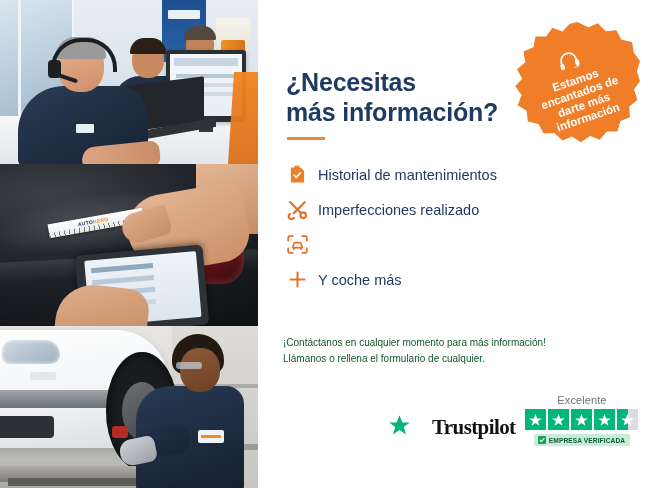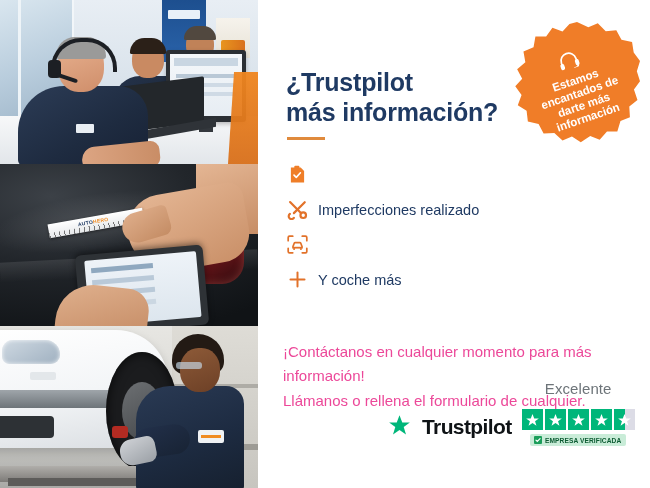--- a/index.html
+++ b/index.html
@@ -459,42 +459,42 @@
     font-size: 14.5px;
     margin-left: 6px;
     white-space: nowrap;
   }
 
   
   .para {
     position: absolute;
     left: 25px; top: 325px;
     width: 360px;
-    color: #ec4899;
-    font-size: 15px;
+    color: #14532d;
+    font-size: 10px;
     line-height: 1.62;
   }
 
   
   .tp {
     position: absolute;
     left: 130px; bottom: 42px;
     width: 250px;
     display: flex;
     align-items: flex-end;
     gap: 10px;
   }
-  .tp-logo { display:flex; align-items:center; gap:11px; padding-bottom: 6px;}
+  .tp-logo { display:flex; align-items:center; gap:21px; padding-bottom: 6px; font-family: Liberation Serif, serif;}
   .tp-word {
     font-size: 21px; font-weight: bold; color:#0f1316;
     letter-spacing:-0.6px;
   }
   .tp-right { display:flex; flex-direction:column; align-items:center; }
   .tp-excelente {
-    font-size: 15px; color:#6d7479; margin-bottom:12px;
+    font-size: 11px; color:#6d7479; margin-bottom:3px;
     letter-spacing:.1px;
   }
   .tp-stars { display:flex; gap:2px; }
   .tp-star {
     width: 21px; height: 21px;
     background: #00b67a;
     display:flex; align-items:center; justify-content:center;
     position: relative;
   }
   .tp-star.half { background: #dcdce6; }
@@ -601,21 +601,21 @@
         <div class="hair"></div>
         <div class="head"></div>
         <div class="glasses"></div>
       </div>
     </div>
   </div>
 
   <div class="content">
 
     <h1 class="headline">
-      <span>¿Trustpilot</span><br>
+      <span>¿Necesitas</span><br>
       <span>más información?</span>
     </h1>
 
     <div class="rule"></div>
 
     <div class="badge-wrap">
       <div class="badge-burst"></div>
       <div class="badge-inner">
         <span class="badge-icon">
           <svg width="22" height="18" viewBox="0 0 24 20" fill="none" stroke="#ffffff" stroke-width="1.9" stroke-linecap="round">
@@ -632,20 +632,21 @@
     <div class="features">
 
       <div class="feature">
         <span class="f-icon">
           <svg width="17" height="20" viewBox="0 0 18 21">
             <path d="M2 2.6h10.4L16 6.2V18.4H2Z" fill="#ef7e28"></path>
             <rect x="5.6" y="0.6" width="5.4" height="3.2" rx="1.1" fill="#ef7e28"></rect>
             <path d="M5.3 10.6l2.4 2.4 4.4-4.8" stroke="#ffffff" stroke-width="1.7" fill="none" stroke-linecap="round" stroke-linejoin="round"></path>
           </svg>
         </span>
+        <span class="f-label">Historial de mantenimientos</span>
       </div>
 
       <div class="feature">
         <span class="f-icon">
           <svg width="21" height="21" viewBox="0 0 22 22" stroke="#e2722a" stroke-width="2.3" fill="none" stroke-linecap="round">
             <path d="M3.2 3.2 14.6 14.6"></path>
             <path d="M18.6 3.4 7.2 14.8"></path>
             <circle cx="17" cy="17" r="2.9"></circle>
             <path d="M3.0 15.6a3 3 0 1 0 4.2 4.2"></path>
           </svg>

